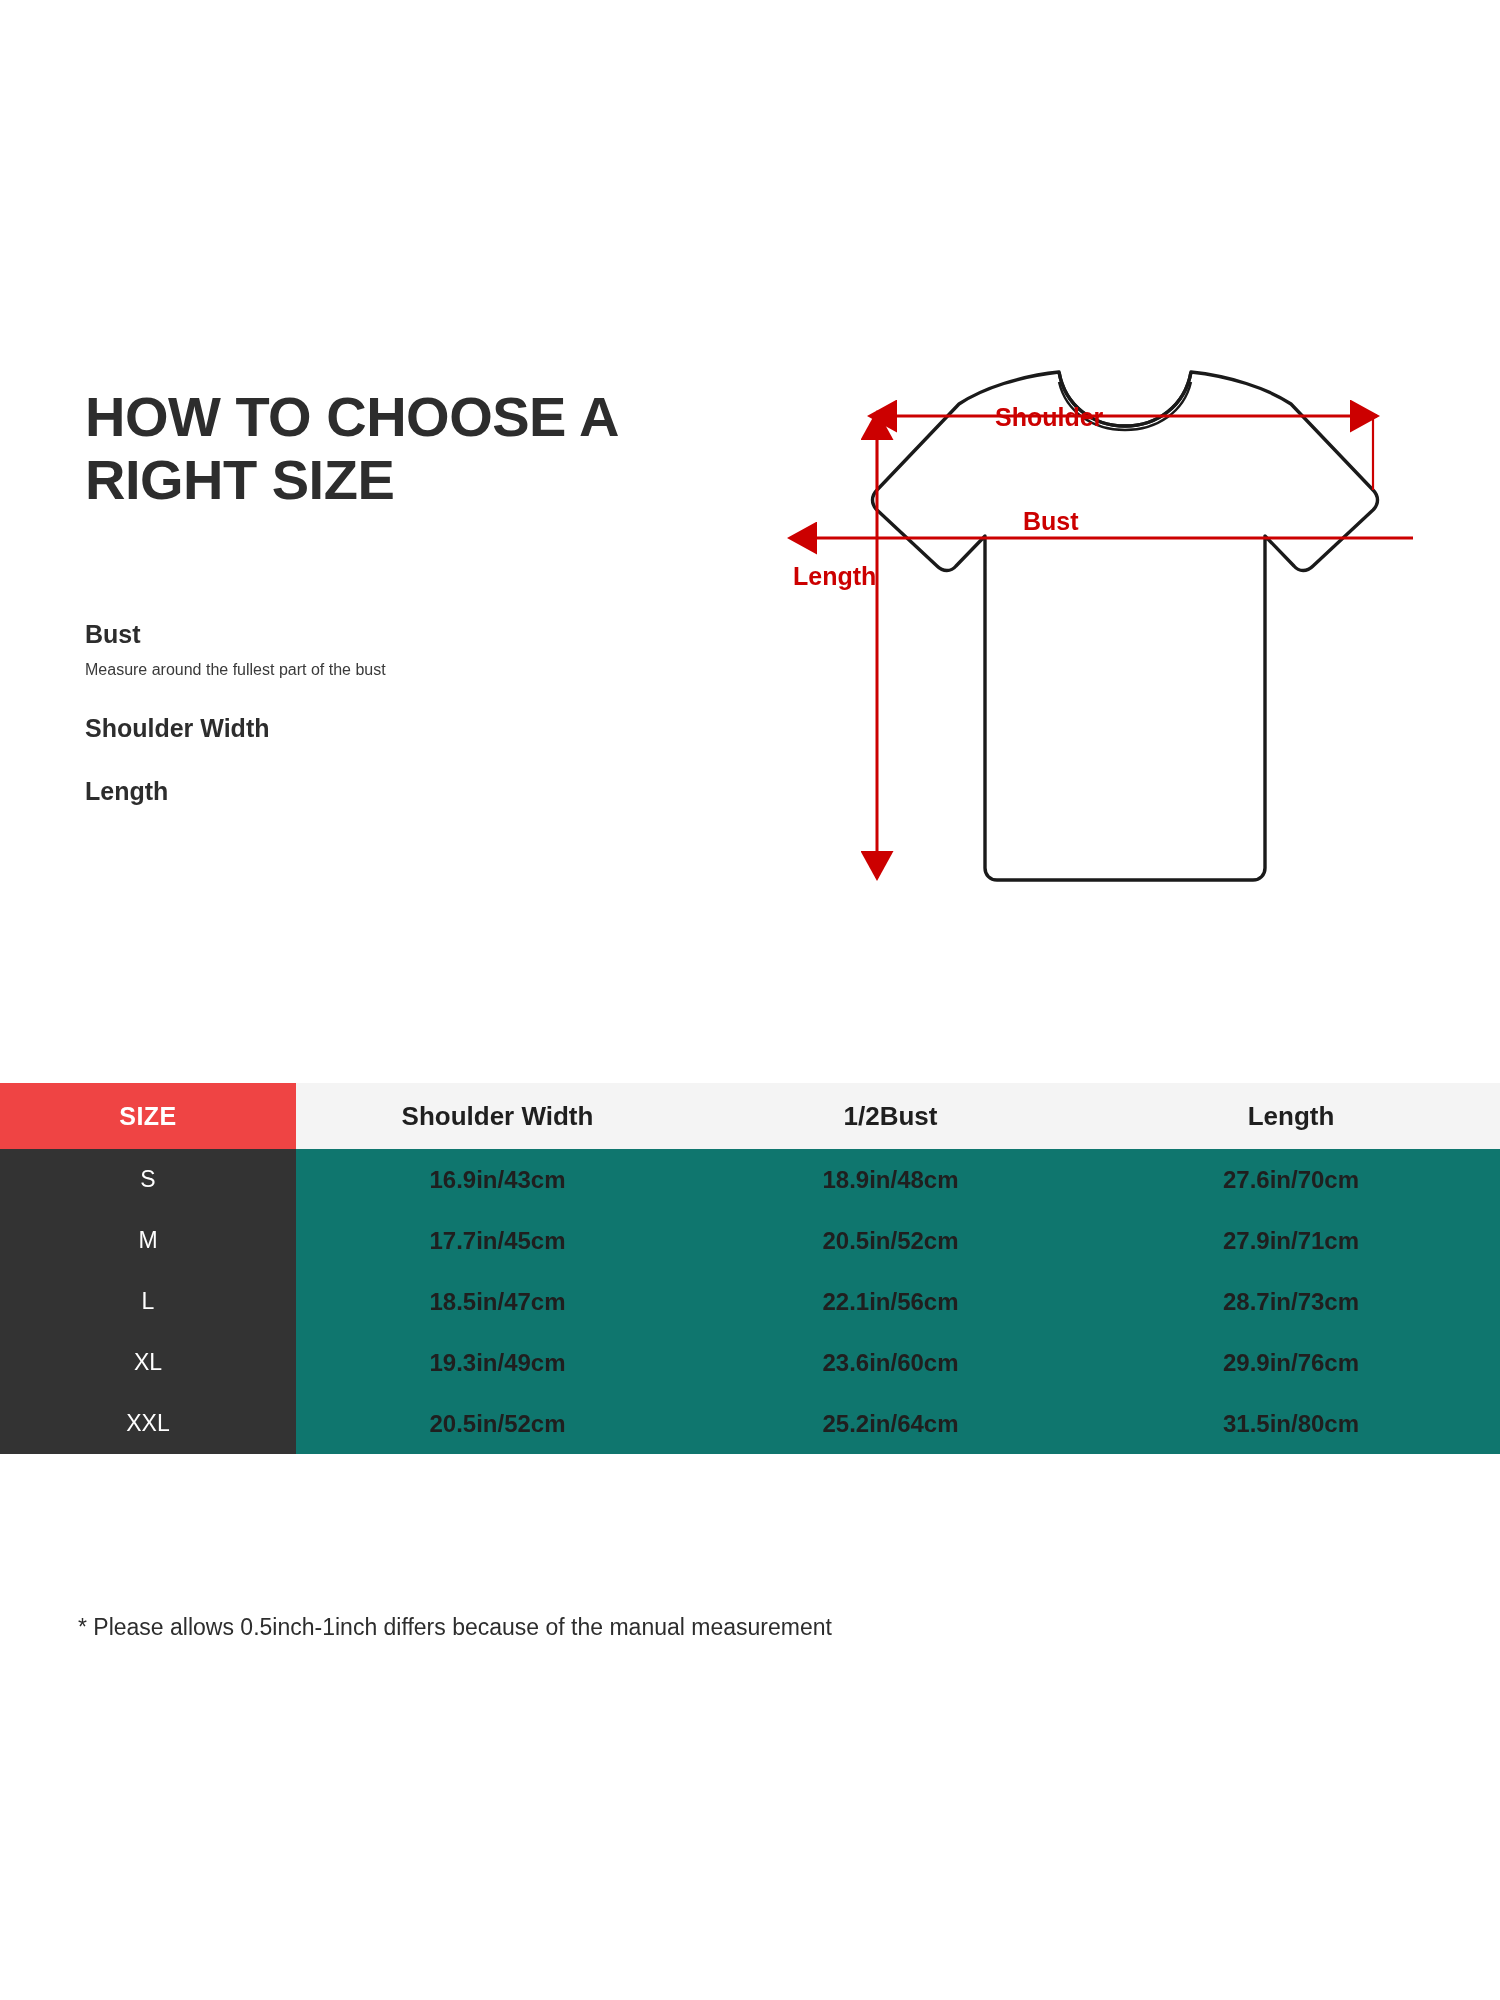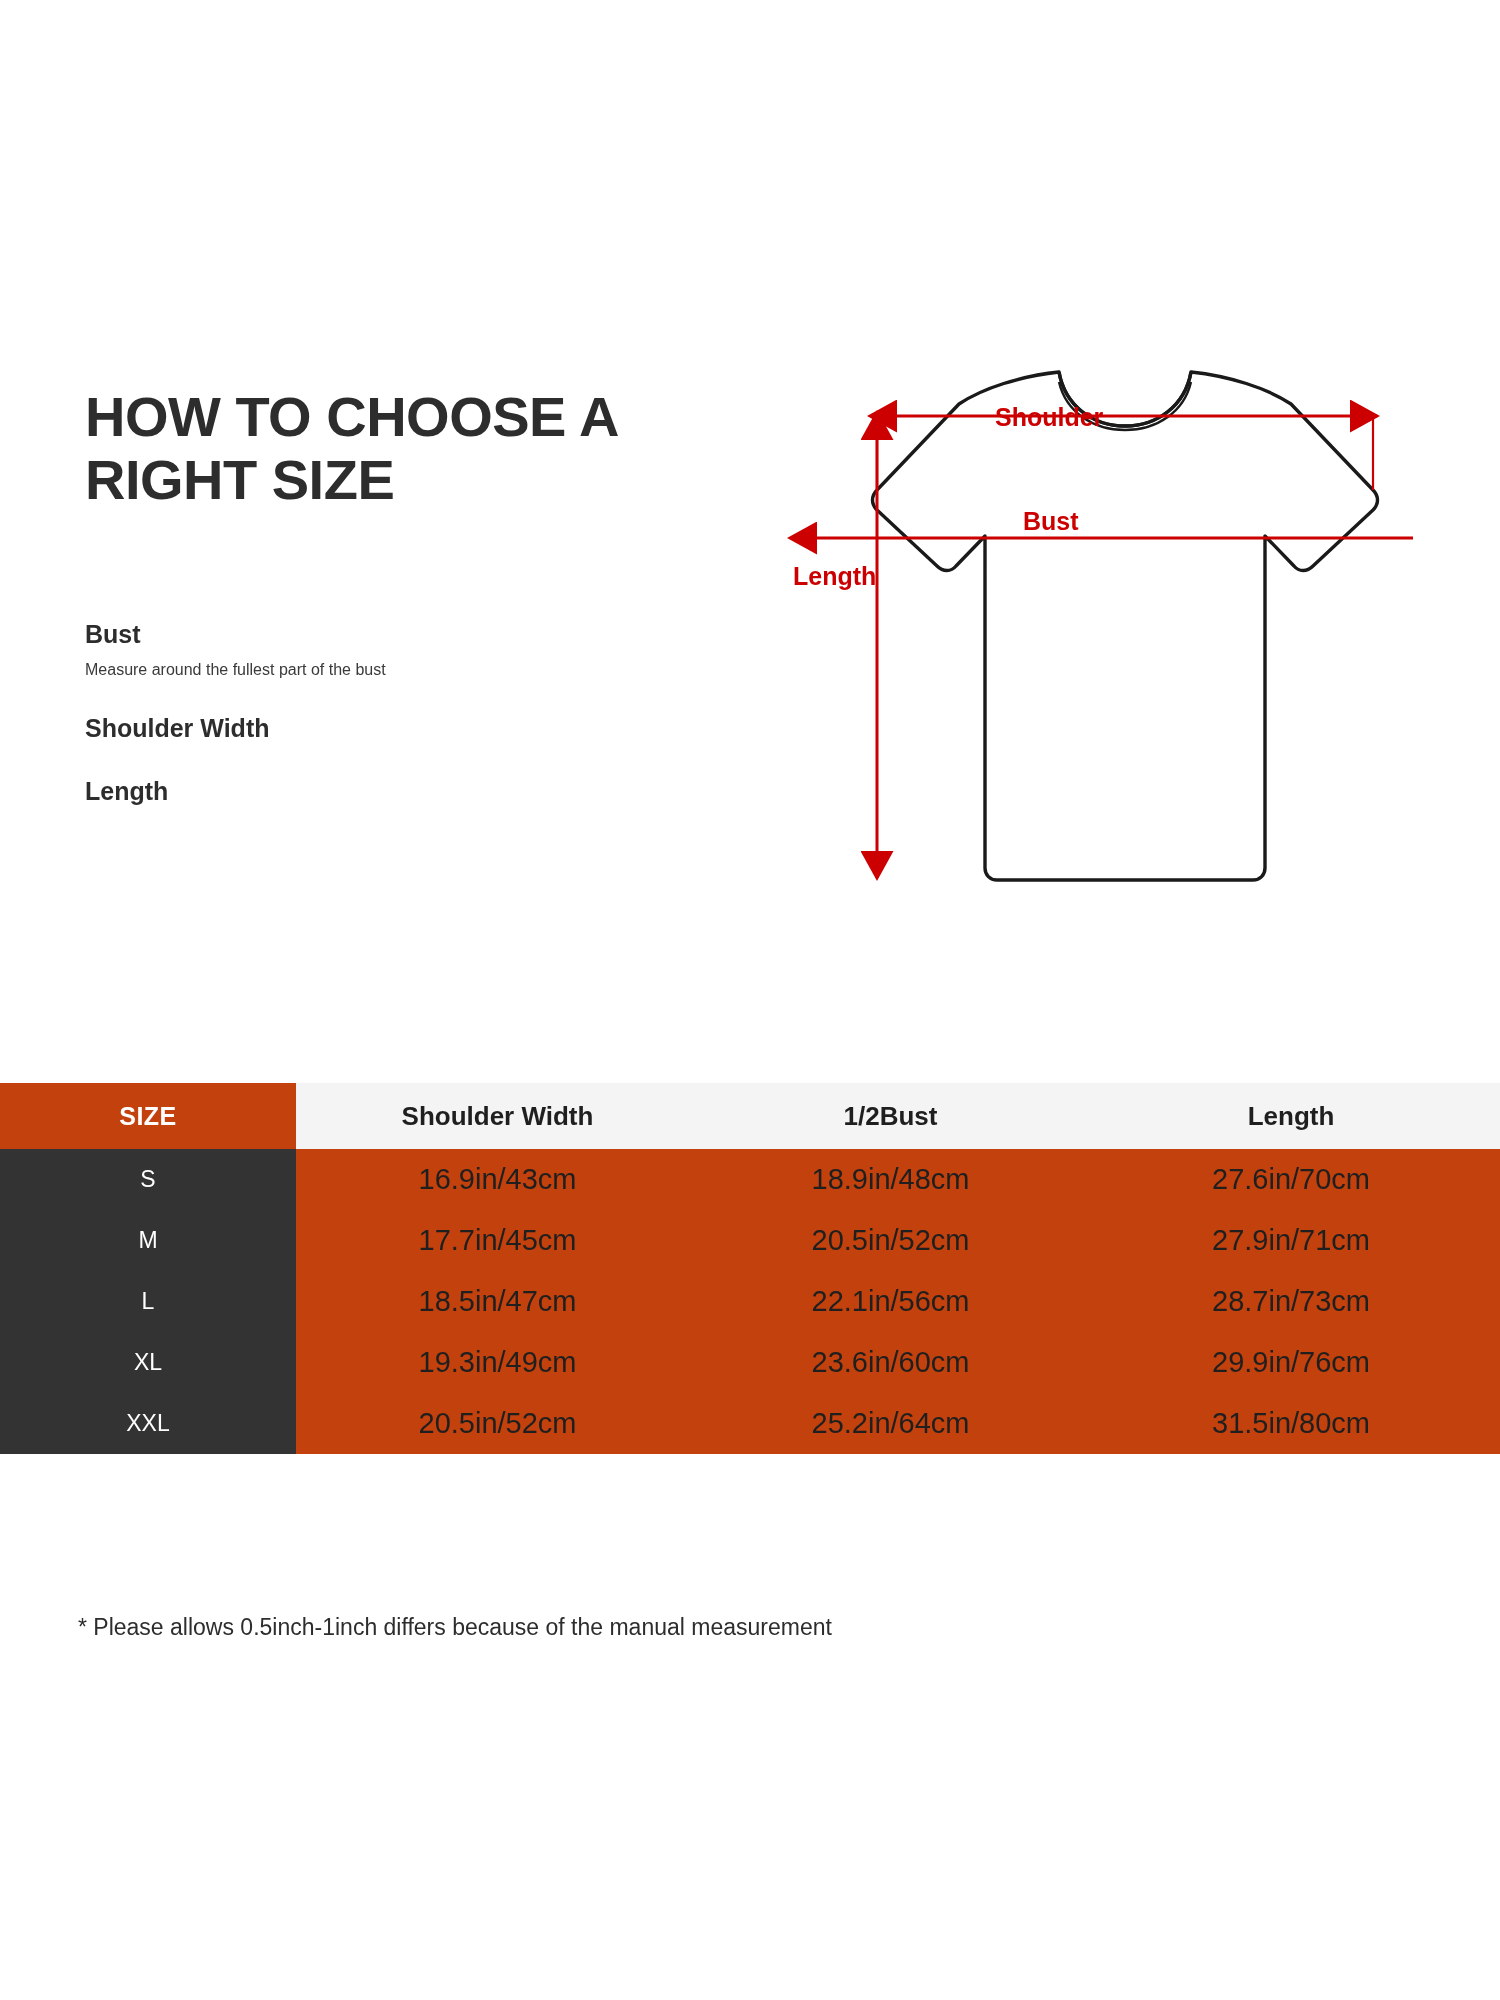--- a/index.html
+++ b/index.html
@@ -89,21 +89,21 @@
   .table col.c-sh    { width: 403px; }
   .table col.c-bust  { width: 383px; }
   .table col.c-len   { width: 418px; }
 
   .table th, .table td {
     padding: 0;
     text-align: center;
     vertical-align: middle;
   }
   .th-size {
-    background: #c2410c;
+    background: #ef4444;
     color: #ffffff;
     font-size: 25px;
     font-weight: bold;
     height: 66px;
     letter-spacing: 0.5px;
   }
   .th-norm {
     background: #f4f4f4;
     color: #1f1f1f;
     font-size: 26px;
@@ -111,25 +111,25 @@
     height: 66px;
   }
   .td-size {
     background: #333333;
     color: #ffffff;
     font-size: 23px;
     height: 61px;
     font-weight: normal;
   }
   .td-norm {
-    background: #c2410c;
+    background: #0f766e;
     color: #1f1f1f;
-    font-size: 29px;
+    font-size: 24px;
     height: 61px;
-    font-weight: normal;
+    font-weight: bold;
   }
 
   .note {
     position: absolute;
     left: 66px;
     top: 1614px;
     font-size: 23px;
     color: #2d2d2d;
     margin-left: 12px;
   }

